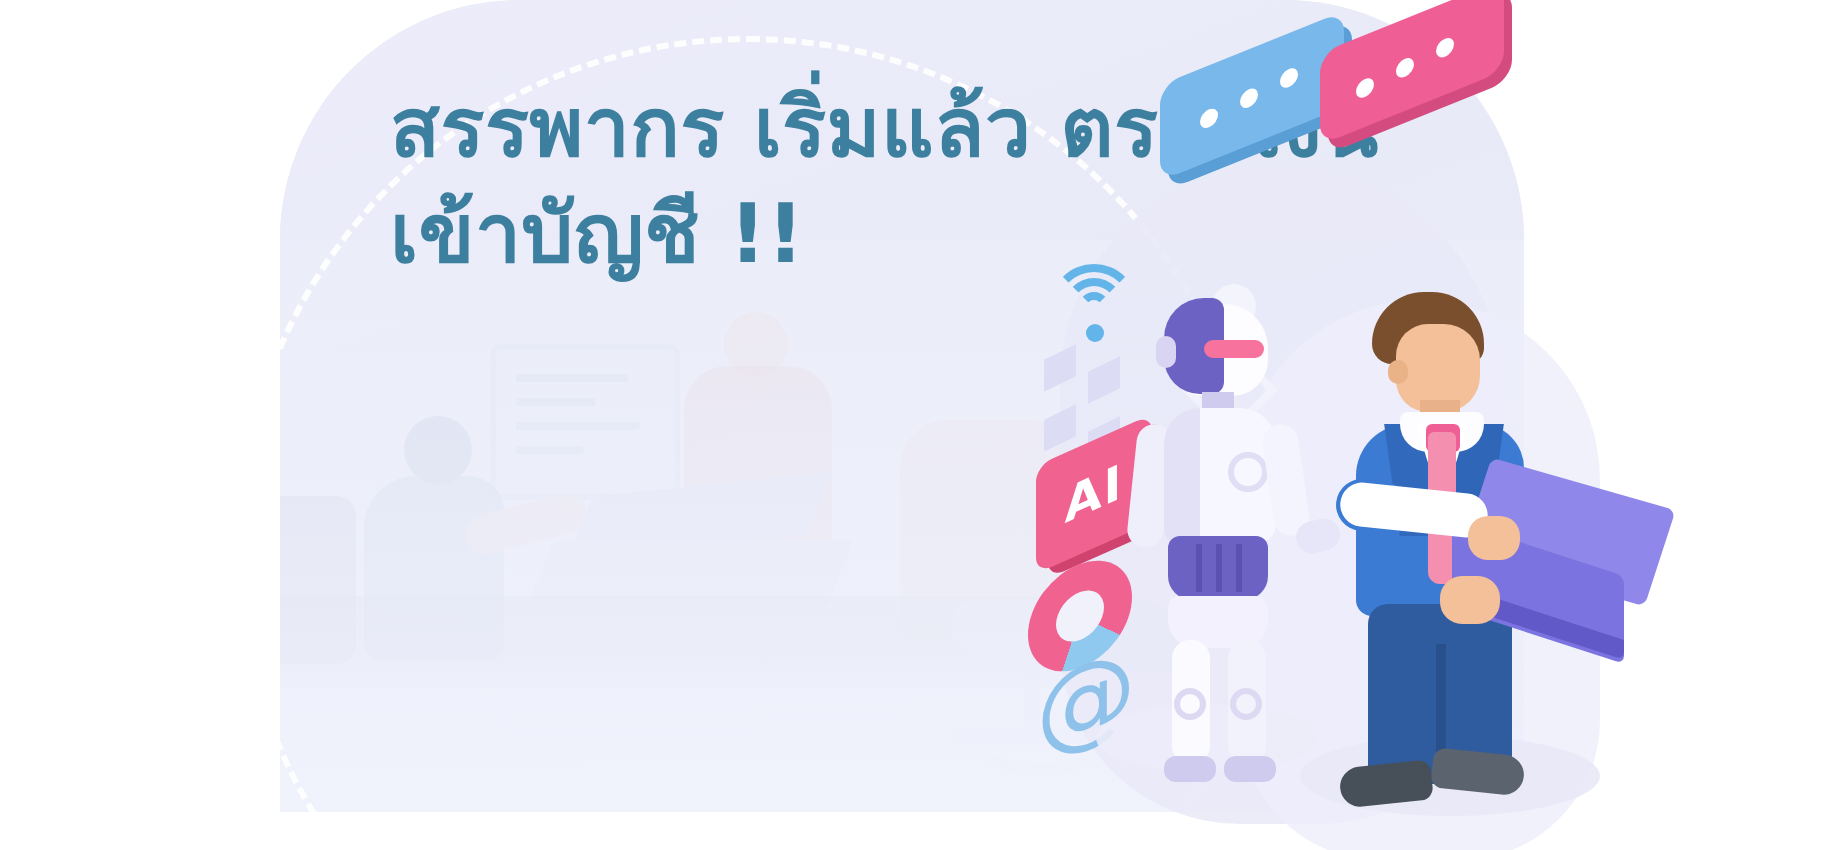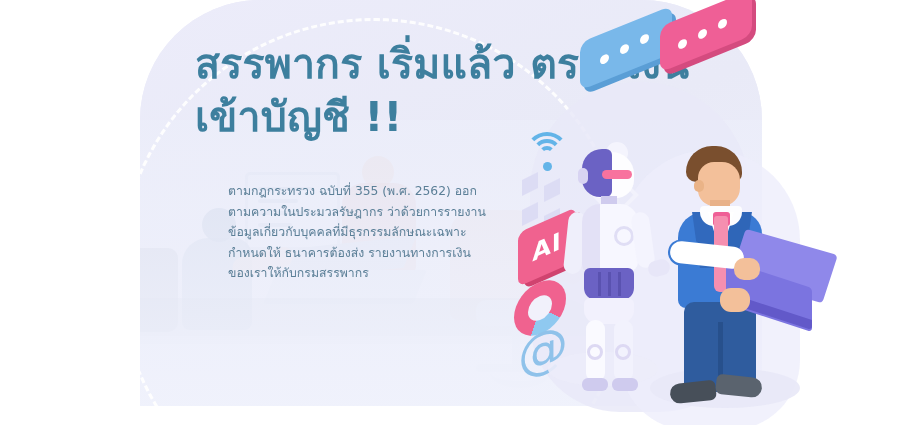--- a/index.html
+++ b/index.html
@@ -477,25 +477,20 @@
       </div>
     </div>
     <div class="photo-veil"></div>
   </div>
 
   <div class="dashed-circle"></div>
 
   <div class="headline">สรรพากร เริ่มแล้ว ตรวจเงิน
 เข้าบัญชี !!</div>
 
-  <div class="body-copy">ตามกฎกระทรวง ฉบับที่ 355 (พ.ศ. 2562)  ออก
-ตามความในประมวลรัษฎากร ว่าด้วยการรายงาน
-ข้อมูลเกี่ยวกับบุคคลที่มีธุรกรรมลักษณะเฉพาะ
-กำหนดให้ ธนาคารต้องส่ง รายงานทางการเงิน
-ของเราให้กับกรมสรรพากร</div>
 
   <div class="illus">
     <div class="illus-blob"></div>
     <div class="illus-blob2"></div>
 
     <div class="wifi">
       <div class="wifi-arc" style="left:0;top:0;width:44px;height:44px;"></div>
       <div class="wifi-arc" style="left:7px;top:7px;width:30px;height:30px;"></div>
       <div class="wifi-arc" style="left:14px;top:14px;width:16px;height:16px;"></div>
       <div class="wifi-dot"></div>

